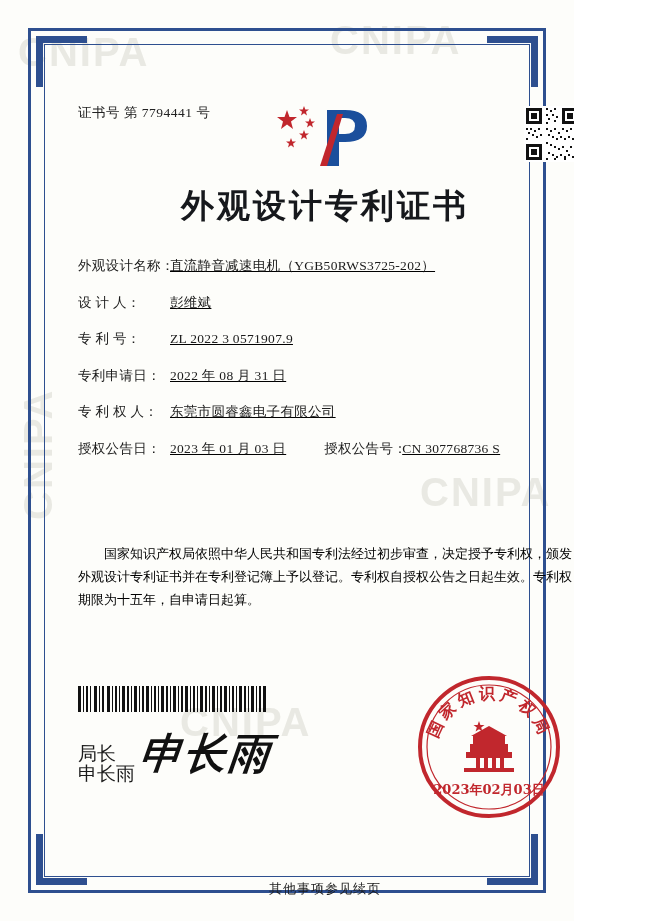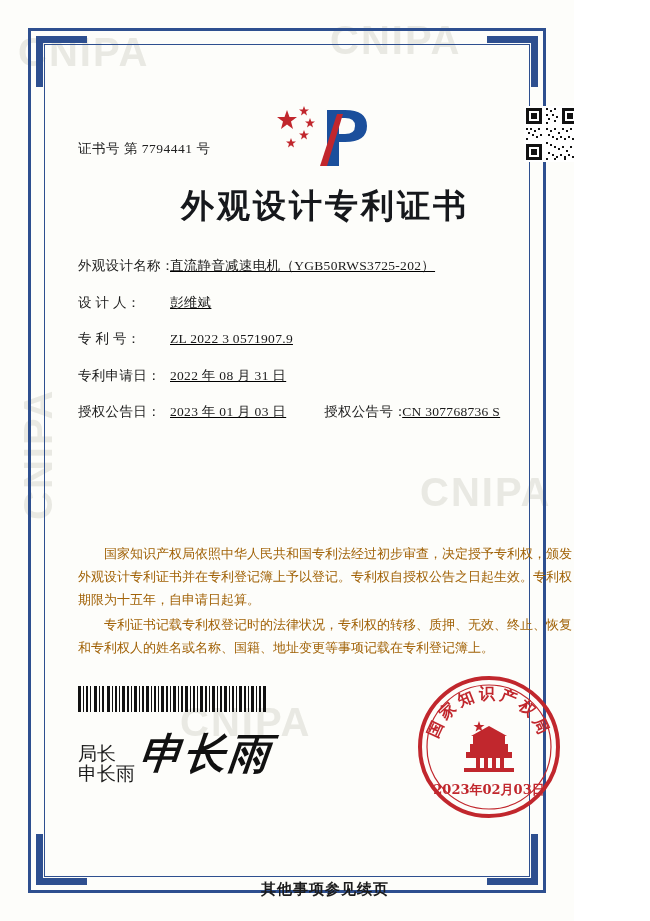--- a/index.html
+++ b/index.html
@@ -71,21 +71,20 @@
     width: 530px;
     height: 795px;
   }
   .cert-no {
     position: absolute;
     left: 18px;
     top: 42px;
     font-size: 13.5px;
     color: #222;
     letter-spacing: 0.5px;
-    margin-top: 36px;
   }
   .qr {
     position: absolute;
     right: 10px;
     top: 44px;
     width: 56px;
     height: 56px;
   }
   .qr svg { display: block; }
 
@@ -137,21 +136,21 @@
     width: 78px;
   }
 
   .paragraphs {
     position: absolute;
     left: 18px;
     top: 480px;
     width: 494px;
     font-size: 13px;
     line-height: 23px;
-    color: #a16207;
+    color: #000000;
     text-align: justify;
   }
   .paragraphs p {
     margin: 0 0 2px 0;
     text-indent: 26px;
   }
 
   .barcode {
     position: absolute;
     left: 18px;
@@ -201,24 +200,23 @@
     font-size: 12.5px;
     color: #1b1b1b;
     letter-spacing: 1px;
   }
   .footer-note {
     position: absolute;
     left: 0;
     right: 0;
     top: 818px;
     text-align: center;
-    font-size: 15px;
+    font-size: 13px;
     color: #1b1b1b;
     letter-spacing: 1px;
-    font-weight: bold;
   }
 </style>
 </head>
 <body>
 
 <div class="page">
 
   <div class="watermark" style="left:18px; top:30px;">CNIPA</div>
   <div class="watermark" style="left:330px; top:18px;">CNIPA</div>
   <div class="watermark wm-rot" style="left:16px; top:520px;">CNIPA</div>
@@ -330,27 +328,29 @@
       <div class="field-row">
         <span class="lbl">设 计 人：</span><span class="val">彭维斌</span>
       </div>
       <div class="field-row">
         <span class="lbl">专 利 号：</span><span class="val">ZL 2022 3 0571907.9</span>
       </div>
       <div class="field-row">
         <span class="lbl">专利申请日：</span><span class="val">2022 年 08 月 31 日</span>
       </div>
       <div class="field-row">
+        <span class="lbl">专 利 权 人：</span><span class="val">东莞市圆睿鑫电子有限公司</span>
+      </div>
+      <div class="field-row">
         <span class="lbl">授权公告日：</span><span class="val">2023 年 01 月 03 日</span><span class="second-lbl">授权公告号：</span><span class="val">CN 307768736 S</span>
       </div>
     </div>
 
     <div class="paragraphs">
       <p>国家知识产权局依照中华人民共和国专利法经过初步审查，决定授予专利权，颁发外观设计专利证书并在专利登记簿上予以登记。专利权自授权公告之日起生效。专利权期限为十五年，自申请日起算。</p>
-      <p>专利证书记载专利权登记时的法律状况，专利权的转移、质押、无效、终止、恢复和专利权人的姓名或名称、国籍、地址变更等事项记载在专利登记簿上。</p>
     </div>
 
     <div class="barcode">
       <svg width="190" height="26" viewBox="0 0 190 26">
         <g fill="#111">
           <rect x="0" y="0" width="3" height="26"></rect>
             <rect x="5" y="0" width="1" height="26"></rect>
           <rect x="8" y="0" width="2" height="26"></rect>
             <rect x="12" y="0" width="1" height="26"></rect>
           <rect x="16" y="0" width="3" height="26"></rect>

